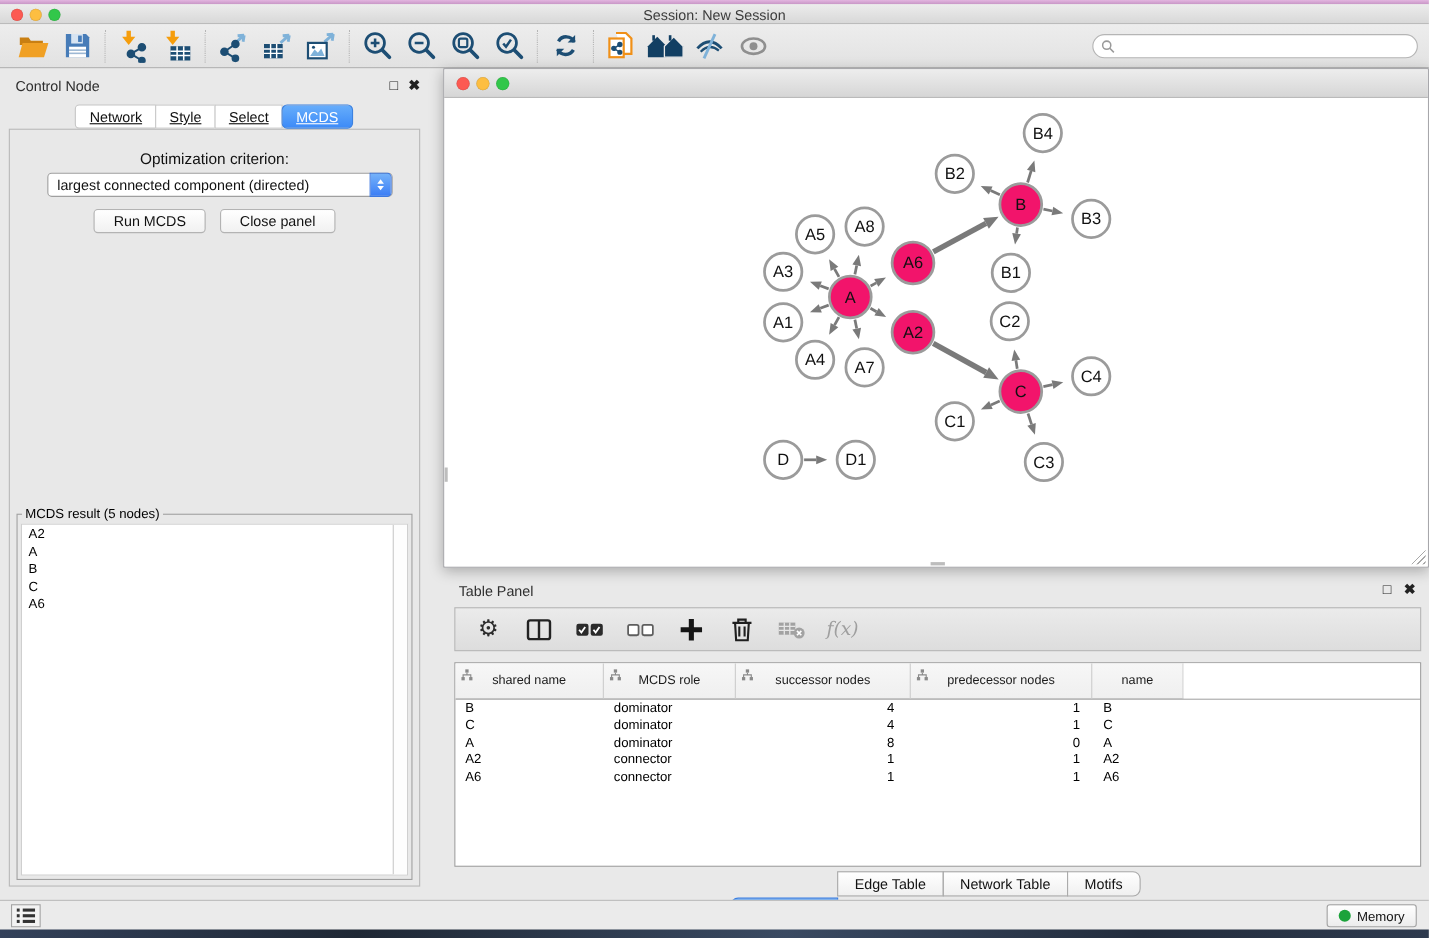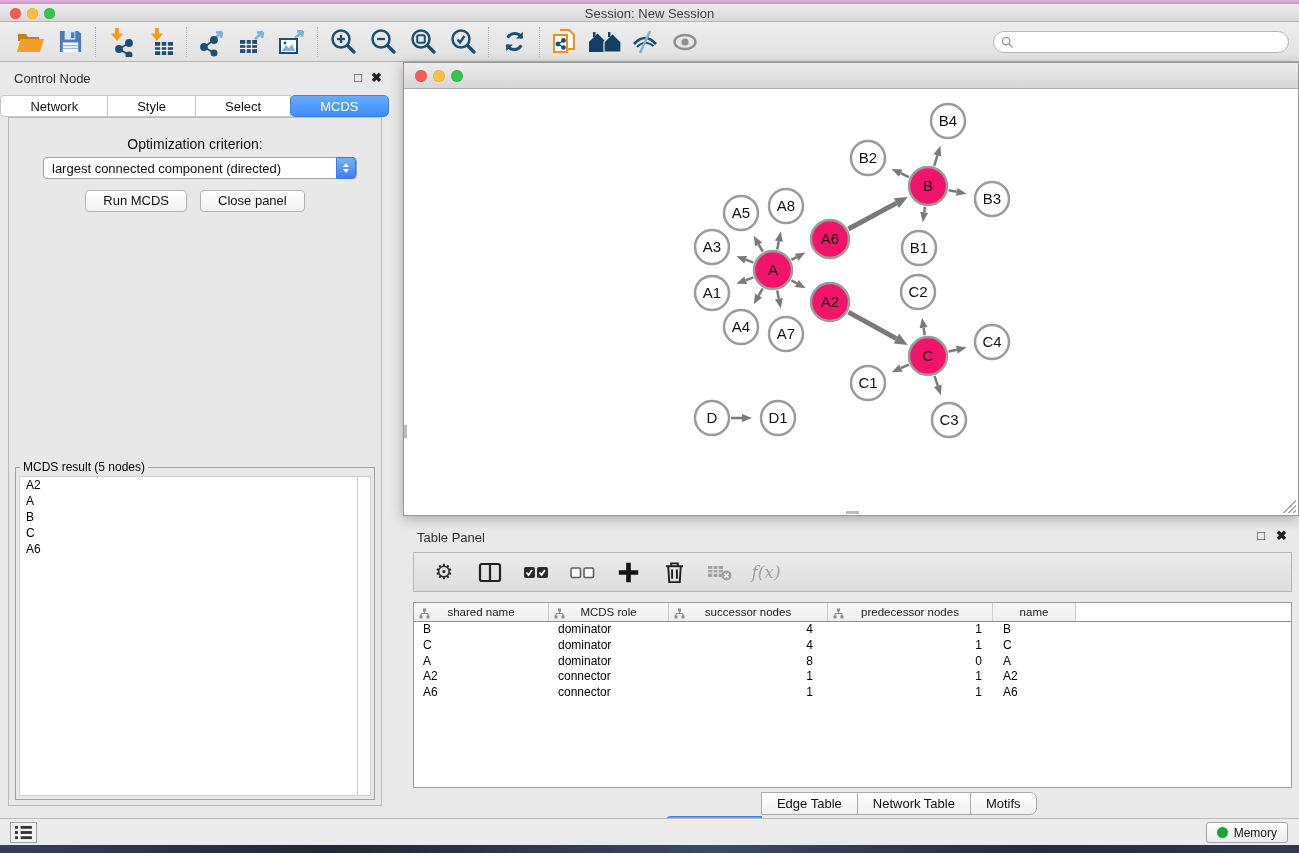--- a/index.html
+++ b/index.html
@@ -33,22 +33,22 @@
   
   .panel-title { font-size:13px; color:#2e2e2e; }
   .win-ctl { font-size:13px; color:#222; font-weight:bold; line-height:14px; cursor:default; }
 
   
   .control-panel { position:absolute; left:0; top:58px; width:390px; height:750px; }
   .cp-head { position:absolute; left:14px; top:9px; }
   .cp-float { position:absolute; right:28px; top:9px; }
   .cp-close { position:absolute; right:8px; top:9px; }
   .cp-tabs { position:absolute; left:0; top:33px; width:100%; display:flex; justify-content:center; z-index:2; }
-  .tabseg { height:22px; line-height:21px; padding:0 29px; font-size:13px; color:#111;
-    background:#ffffff; border:1px solid #c6c6c6; margin-left:-1px; cursor:default; }
+  .tabseg { height:22px; line-height:21px; padding:0 12px; font-size:13px; color:#111;
+    background:#ffffff; border:1px solid #c6c6c6; margin-left:-1px; cursor:default;text-decoration:underline; }
   .tabseg.first { border-radius:4px 0 0 4px; }
   .tabseg.active { background:linear-gradient(180deg,#66adfb,#3d8bf8); color:#fff;
     border:1px solid #3d82e0; border-radius:5px; }
   .cp-box { position:absolute; left:8px; right:8px; top:55px; bottom:6px;
     border:1px solid #b9b9b9; background:#e8e8e8; }
   .opt-label { position:absolute; left:0; right:0; top:18px; text-align:center; font-size:14px; color:#111; }
   .combo { position:absolute; left:34px; top:39px; width:314px; height:22px; background:#fff;
     border:1px solid #9f9f9f; border-radius:4px; font-size:13px; color:#111;
     display:flex; align-items:center; padding-left:8px; cursor:default; }
   .combo .stepper { position:absolute; right:0px; top:-1px; width:20px; height:22px;
@@ -91,21 +91,21 @@
   .tp-float { position:absolute; right:34px; top:9px; }
   .tp-close { position:absolute; right:12px; top:9px; }
   .tp-toolbar { position:absolute; left:10px; top:32px; width:879px; height:40px;
     background:linear-gradient(180deg,#ebebeb,#dddddd); border:1px solid #b6b6b6;
     display:flex; align-items:center; gap:14px; padding-left:14px; }
   .tp-icon { width:32px; height:30px; display:flex; align-items:center; justify-content:center; cursor:default; }
   .gear-glyph { font-size:21px; color:#2c2c2c; line-height:24px; }
   .fx { font-family:"DejaVu Serif",serif; font-style:italic; font-size:17px; color:#9f9f9f; }
   .tp-table { position:absolute; left:10px; top:82px; width:879px; height:186px;
     background:#fff; border:1px solid #9d9d9d; overflow:hidden; }
-  .thead { display:grid; grid-template-columns:135px 120px 159px 165px 83px 1fr; height:19px;
+  .thead { display:grid; grid-template-columns:135px 120px 159px 165px 83px 1fr; height:33px;
     background:linear-gradient(180deg,#f7f7f7,#efefef); border-bottom:1px solid #8f8f8f; }
   .hcell { position:relative; display:flex; align-items:center; justify-content:center;
     font-size:11.5px; color:#1a1a1a; border-right:1px solid #cdcdcd; }
   .hcell .hicon { position:absolute; left:5px; top:5px; }
   .hcell.filler { border-right:none; }
   .trow { display:grid; grid-template-columns:135px 120px 159px 165px 83px 1fr; height:15.8px; }
   .cell { font-size:12px; color:#000; line-height:15.8px; white-space:nowrap; overflow:hidden; }
   .cell.c0 { padding-left:9px; } .cell.c1 { padding-left:9px; }
   .cell.c2 { text-align:right; padding-right:15px; }
   .cell.c3 { text-align:right; padding-right:11px; }

